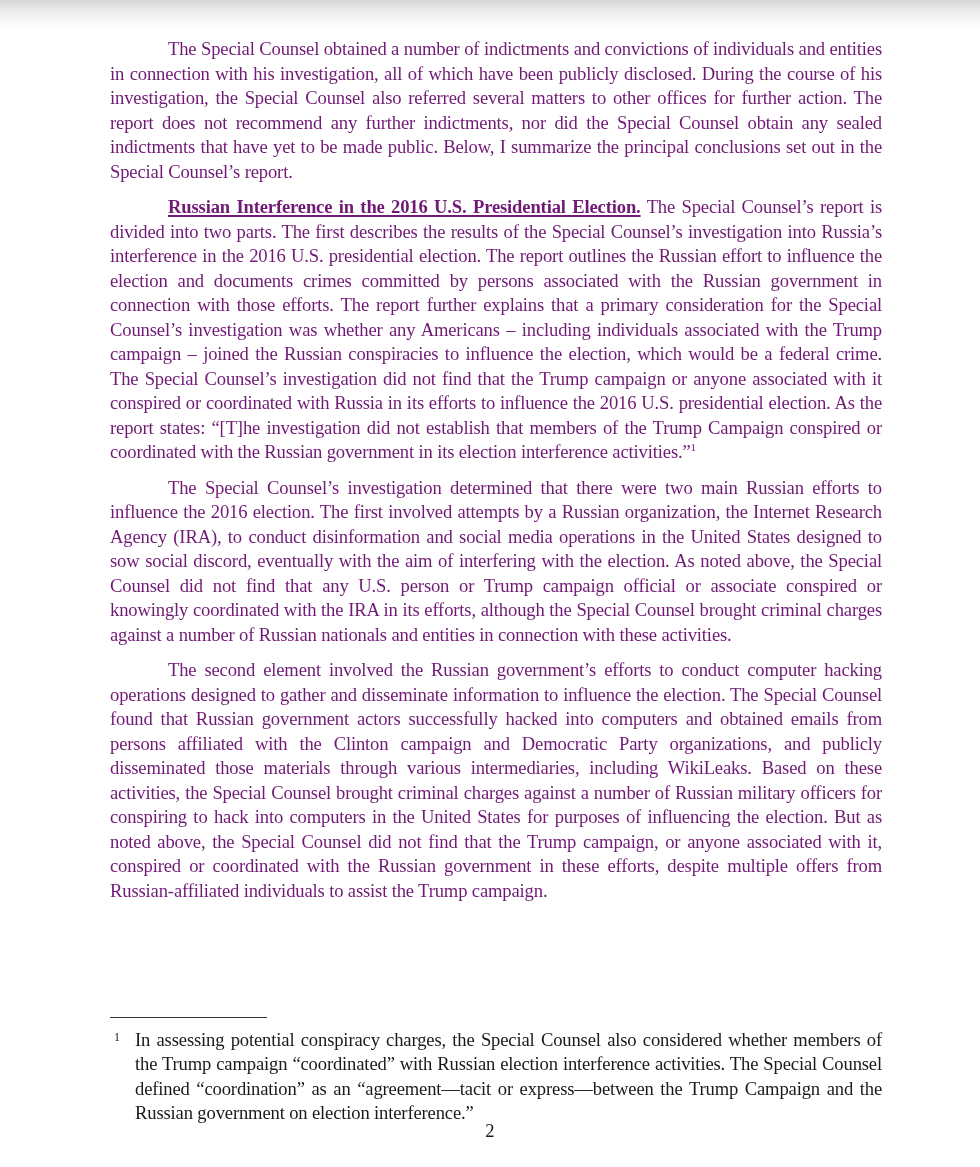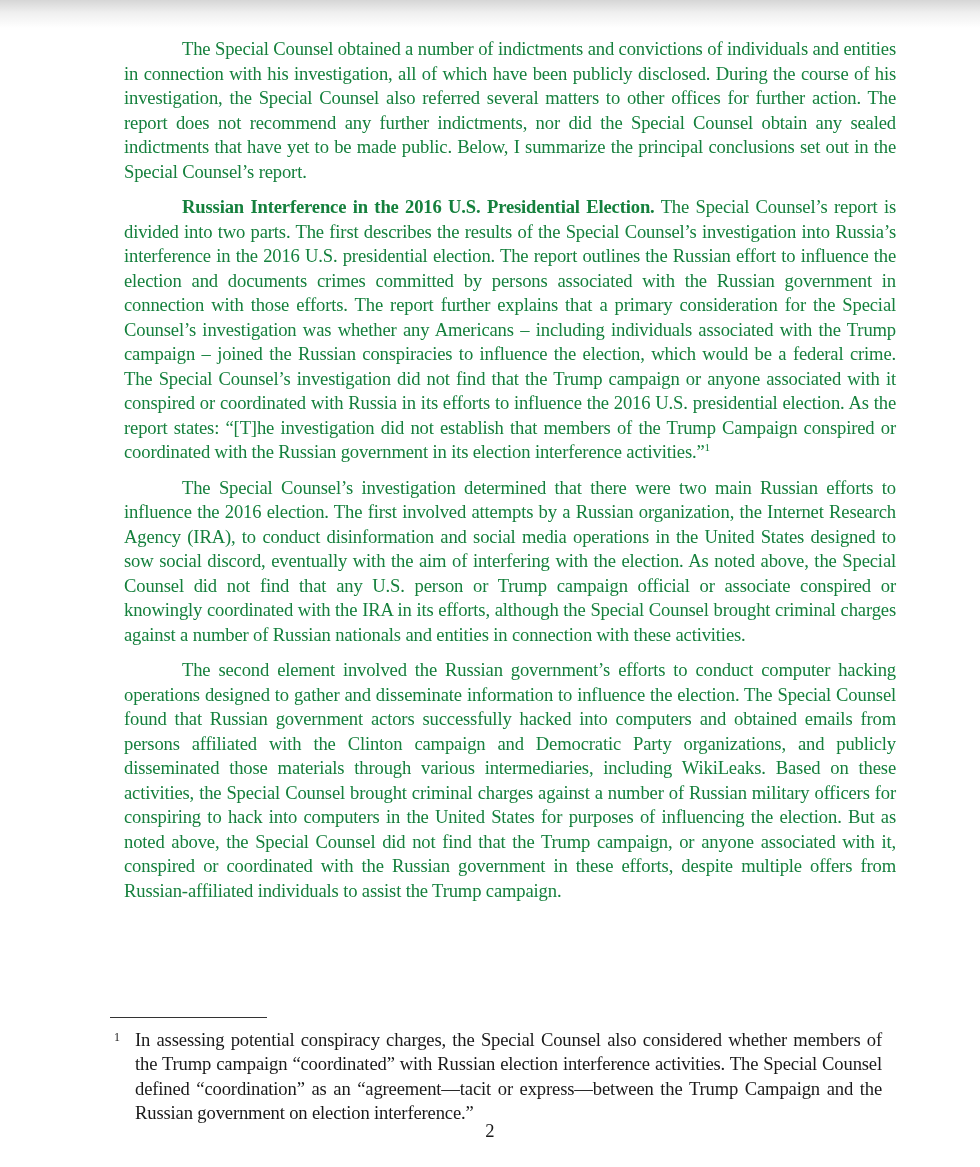--- a/index.html
+++ b/index.html
@@ -14,36 +14,37 @@
     position: relative;
   }
   .top-shade {
     position: absolute;
     left: 0; top: 0;
     width: 980px; height: 28px;
     background: linear-gradient(to bottom, #d6d6d6 0%, #efefef 45%, #ffffff 100%);
   }
   .page {
     position: absolute;
-    left: 124px;
+    left: 110px;
     top: 37px;
     width: 772px;
     font-family: "Liberation Serif", serif;
     font-size: 18.6px;
     line-height: 24.5px;
-    color: #15803d;
+    color: #701a75;
     letter-spacing: -0.15px;
   }
   .para {
     margin: 0 0 11px 0;
     text-indent: 58px;
     text-align: justify;
   }
   .heading {
     font-weight: bold;
+    text-decoration: underline;
     text-decoration-thickness: 1.5px;
     text-underline-offset: 2px;
   }
   sup.fnref {
     font-size: 11px;
     line-height: 0;
     vertical-align: super;
   }
   .fn-rule {
     position: absolute;

